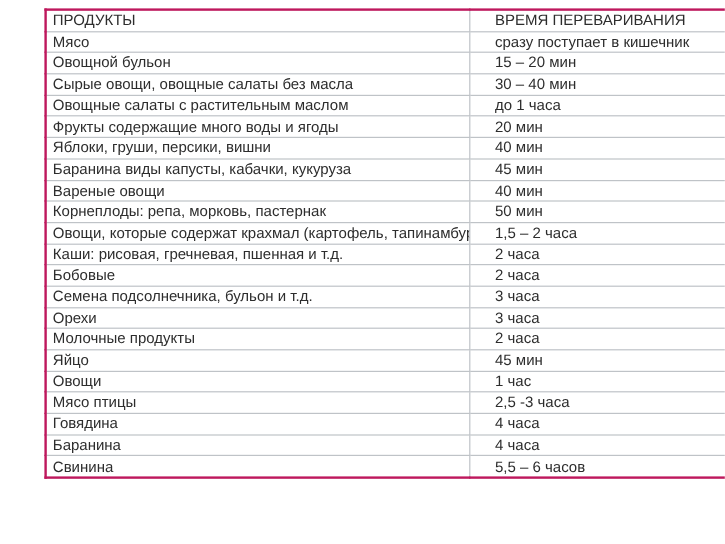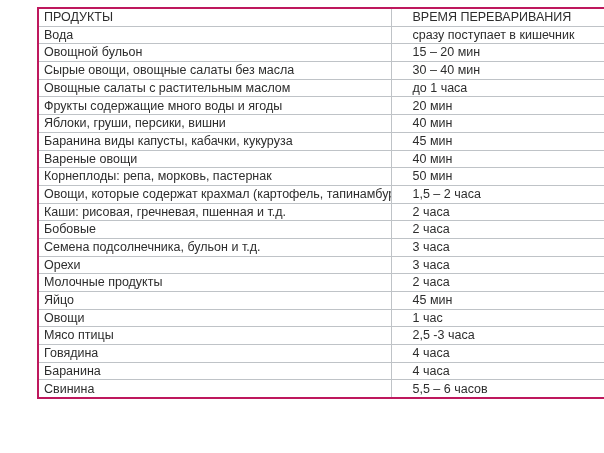--- a/index.html
+++ b/index.html
@@ -50,21 +50,21 @@
     <col>
   </colgroup>
   <thead>
     <tr>
       <th class="col-product">ПРОДУКТЫ</th>
       <th class="col-time">ВРЕМЯ ПЕРЕВАРИВАНИЯ</th>
     </tr>
   </thead>
   <tbody id="table-body">
   <tr>
-    <td class="col-product">Вода</td>
+    <td class="col-product">Мясо</td>
     <td class="col-time">сразу поступает в кишечник</td>
   </tr>
 
 
 
   <tr>
     <td class="col-product">Овощной бульон</td>
     <td class="col-time">15 – 20 мин</td>
   </tr>
 

